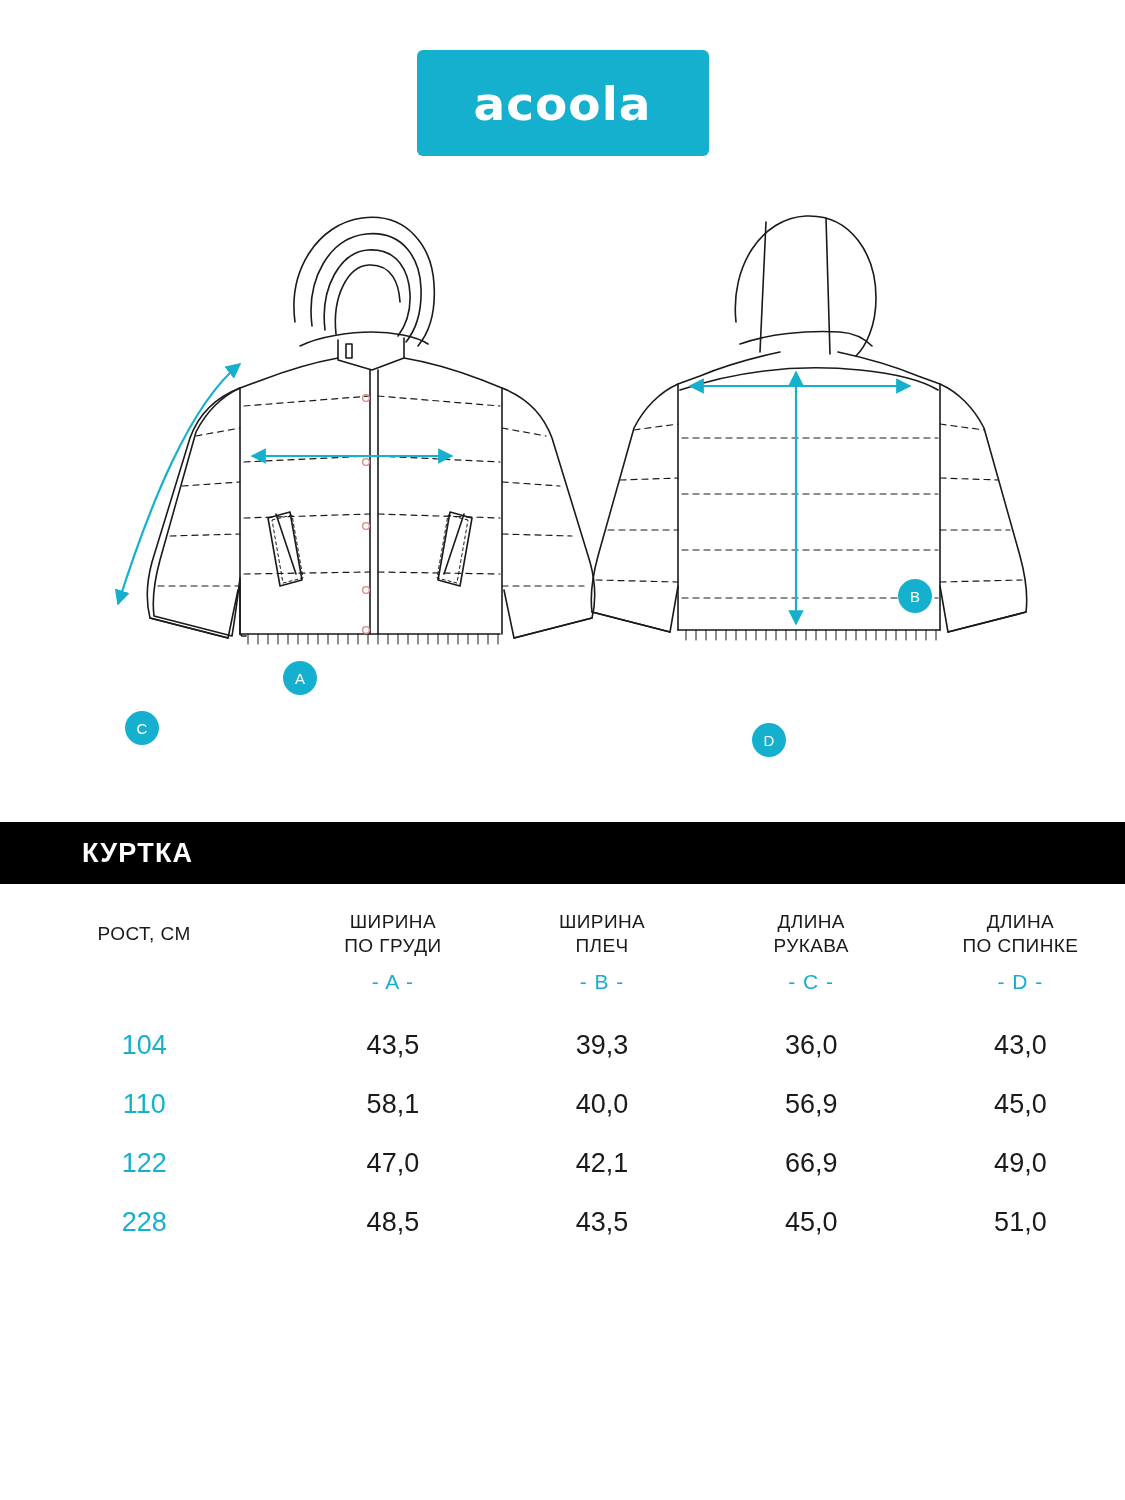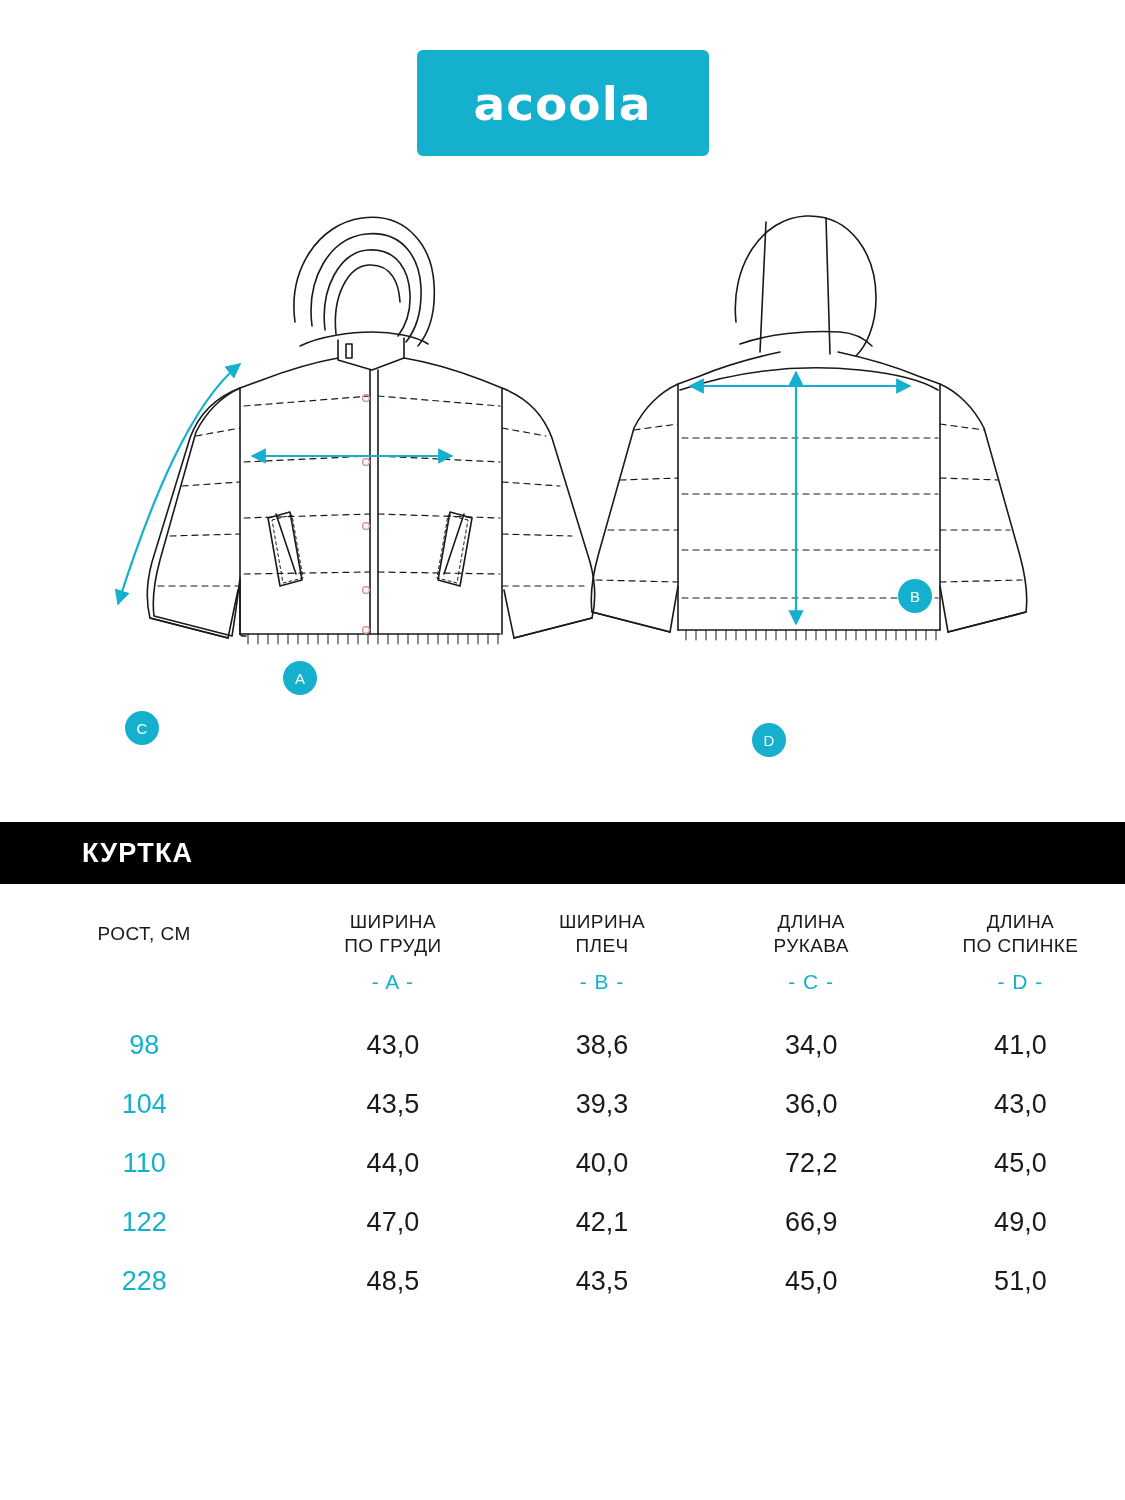--- a/index.html
+++ b/index.html
@@ -338,38 +338,31 @@
     <tr class="letters-row">
       <td></td>
       <td>- A -</td>
       <td>- B -</td>
       <td>- C -</td>
       <td>- D -</td>
     </tr>
   </thead>
   <tbody>
     <tr class="data-row">
-      <td class="size">98</td>
-      <td>43,0</td>
-      <td>38,6</td>
-      <td>34,0</td>
-      <td>41,0</td>
-    </tr>
-    <tr class="data-row">
       <td class="size">104</td>
       <td>43,5</td>
       <td>39,3</td>
       <td>36,0</td>
       <td>43,0</td>
     </tr>
     <tr class="data-row">
       <td class="size">110</td>
-      <td>44,0</td>
+      <td>58,1</td>
       <td>40,0</td>
-      <td>72,2</td>
+      <td>56,9</td>
       <td>45,0</td>
     </tr>
     <tr class="data-row">
       <td class="size">122</td>
       <td>47,0</td>
       <td>42,1</td>
       <td>66,9</td>
       <td>49,0</td>
     </tr>
     <tr class="data-row">

